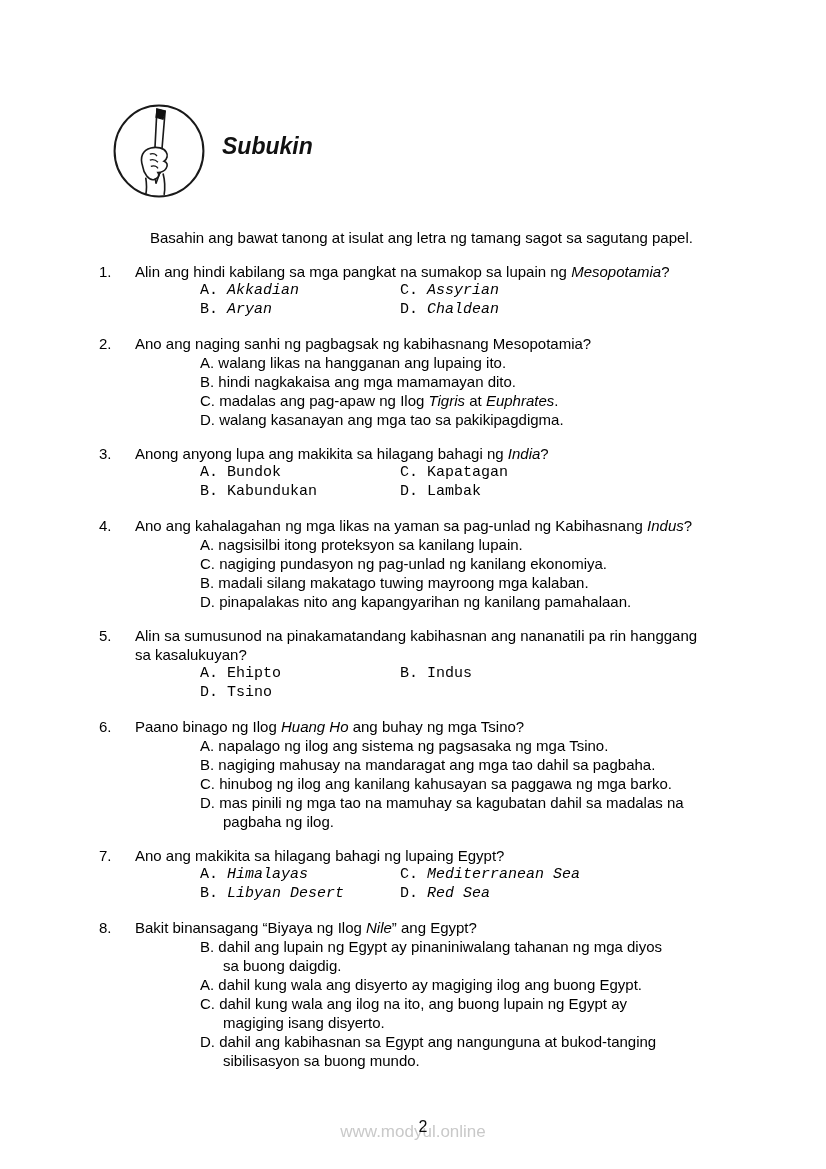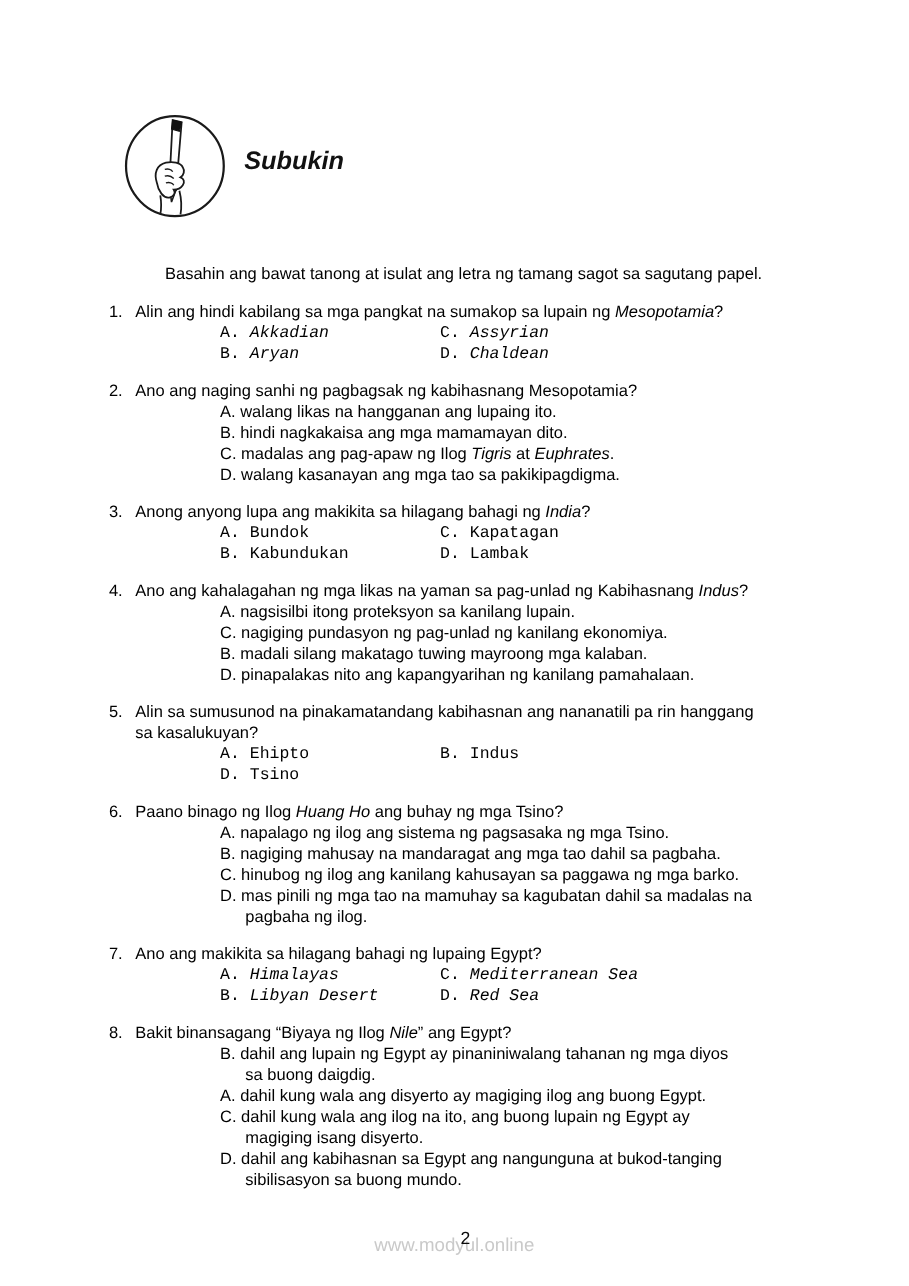--- a/index.html
+++ b/index.html
@@ -6,26 +6,26 @@
   .page {
     position:relative; width:826px; height:1169px; background:#ffffff;
     font-family:"Liberation Sans","DejaVu Sans",sans-serif;
     font-size:15px; line-height:19px; color:#000; overflow:hidden;border-radius:11px;
   }
   .logo { position:absolute; left:112px; top:103px; width:94px; height:96px; }
   .title {
     position:absolute; left:222px; top:132px; margin:0;
     font-size:23px; line-height:28px; font-weight:bold; font-style:italic; color:#111;
   }
-  .content { position:absolute; left:99px; top:240px; width:652px; }
+  .content { position:absolute; left:99px; top:228px; width:652px; }
   .instruction { margin:0 0 0 51px; }
   .question { display:flex; margin-top:15px; }
   .qnum { flex:none; width:24px; }
   .qbody { flex:1; min-width:0; }
-  .stem { white-space:pre-line; }
+  .stem { white-space:pre-line;margin-left:12px; }
   .opts { margin-left:77px; }
   .opts.two-col { display:grid; grid-template-columns:200px 1fr;font-family:Liberation Mono, monospace; }
   .opts.stacked .opt { white-space:pre-line; padding-left:23px; text-indent:-23px; }
   i { font-style:italic; }
   .watermark {
     position:absolute; top:1122px; left:0; width:100%; text-align:center;
     color:#c9c9c9; font-size:17px; line-height:19px;
   }
   .pagenum {
     position:absolute; top:1117px; left:0; width:100%; box-sizing:border-box;

